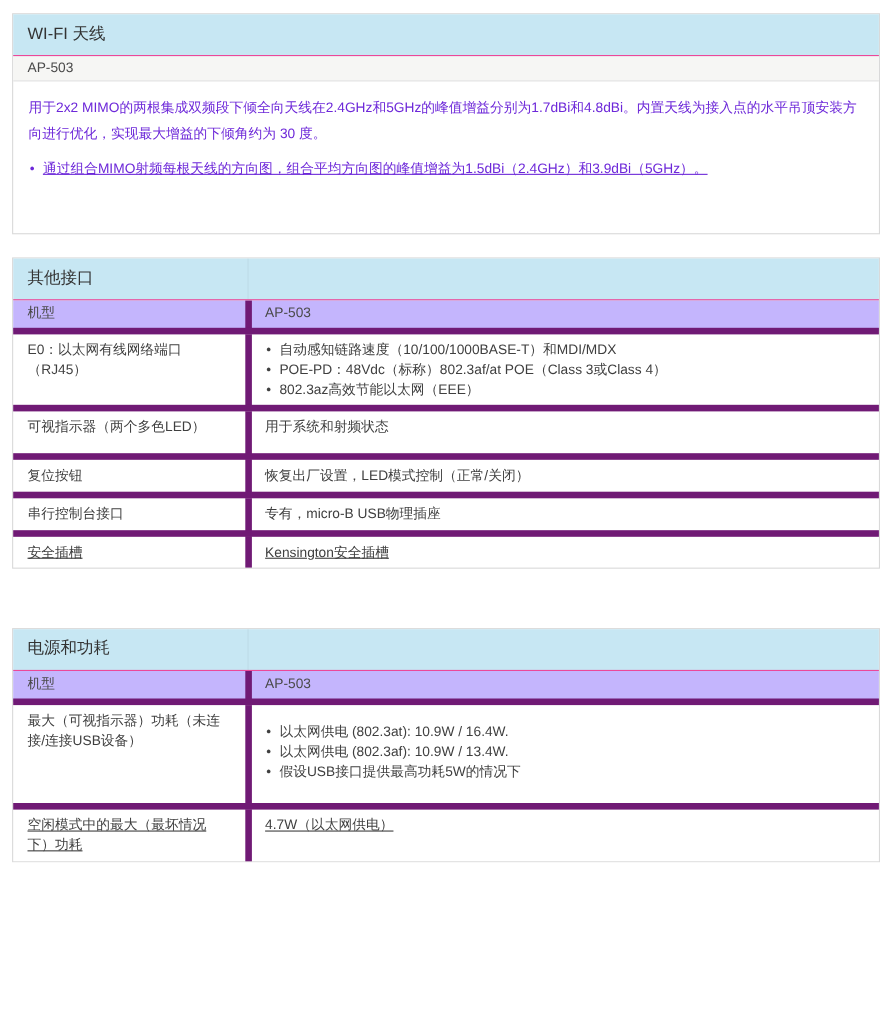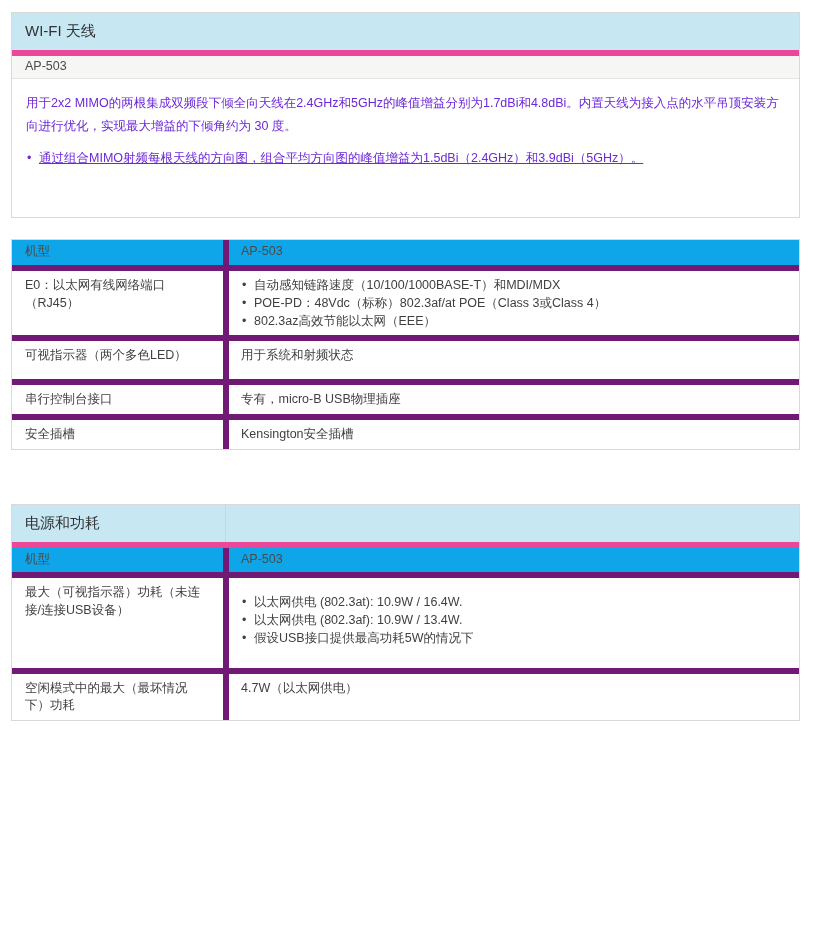--- a/index.html
+++ b/index.html
@@ -24,21 +24,21 @@
   .section.s2 { margin-top: 21px; }
   .section.s3 { margin-top: 54px; }
 
   .sec-header {
     position: relative;
     background: #c7e7f3;
     padding: 9px 13px 10px 13px;
     font-size: 15px;
     line-height: 18px;
     color: #333333;
-    border-bottom: 6px solid #ec4899;
+    border-bottom: 1px solid #ec4899;
   }
   .sec-header.with-split::after {
     content: "";
     position: absolute;
     left: 213px;
     top: 0;
     bottom: 0;
     width: 1px;
     background: rgba(0,0,0,0.05);
   }
@@ -87,29 +87,29 @@
   table.spec td {
     box-sizing: border-box;
     border: 6px solid #701a75;
     vertical-align: top;
     padding: 6px 12px 5px 12px;
     line-height: 1.42;
     word-wrap: break-word;
   }
   table.spec td.label { width: 214px; padding-left: 13px; }
   table.spec tr.model-row td {
-    background: #0ea5e9;
+    background: #c4b5fd;
     padding-top: 3px;
     padding-bottom: 4px;
     color: #4a4a4a;
   }
   table.spec tr td:first-child { border-left: none; }
   table.spec tr td:last-child { border-right: none; }
   table.spec tr:first-child td { border-top: none; }
-  table.spec tr:last-child td { border-bottom: none; }
+  table.spec tr:last-child td { border-bottom: none; text-decoration: underline; }
   table.spec tr.tall td { padding-bottom: 14px; }
 
   table.spec ul {
     list-style: none;
     margin: 0;
     padding: 0;
     line-height: 1.42;
   }
   table.spec li {
     position: relative;
@@ -135,20 +135,21 @@
     <div class="model-strip">AP-503</div>
     <div class="antenna-body">
       <p>用于2x2 MIMO的两根集成双频段下倾全向天线在2.4GHz和5GHz的峰值增益分别为1.7dBi和4.8dBi。内置天线为接入点的水平吊顶安装方向进行优化，实现最大增益的下倾角约为 30 度。</p>
       <ul>
         <li>通过组合MIMO射频每根天线的方向图，组合平均方向图的峰值增益为1.5dBi（2.4GHz）和3.9dBi（5GHz）。</li>
       </ul>
     </div>
   </div>
 
   <div class="section s2">
+    <div class="sec-header with-split">其他接口</div>
     <table class="spec">
       <tbody>
           <tr class="model-row">
         <td class="label">机型</td>
         <td>AP-503</td>
       </tr>
       <tr>
         <td class="label">E0：以太网有线网络端口（RJ45）</td>
         <td>
           <ul>
@@ -156,20 +157,24 @@
             <li>POE-PD：48Vdc（标称）802.3af/at POE（Class 3或Class 4）</li>
             <li>802.3az高效节能以太网（EEE）</li>
           </ul>
         </td>
       </tr>
       <tr class="tall">
         <td class="label">可视指示器（两个多色LED）</td>
         <td>用于系统和射频状态</td>
       </tr>
       <tr>
+        <td class="label">复位按钮</td>
+        <td>恢复出厂设置，LED模式控制（正常/关闭）</td>
+      </tr>
+      <tr>
         <td class="label">串行控制台接口</td>
         <td>专有，micro-B USB物理插座</td>
       </tr>
       <tr>
         <td class="label">安全插槽</td>
         <td>Kensington安全插槽</td>
       </tr>
     </tbody>
       </table>
   </div>

